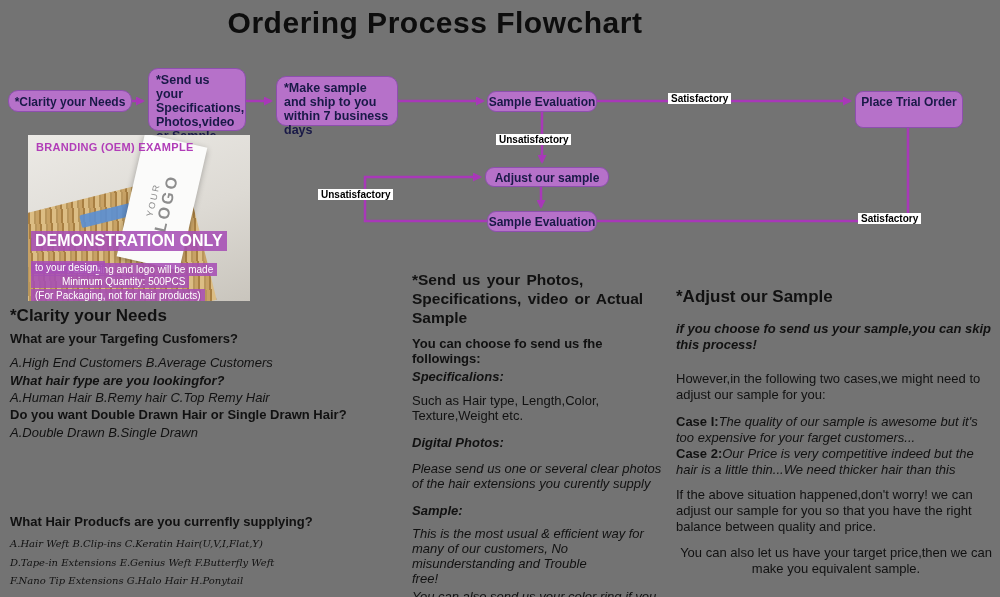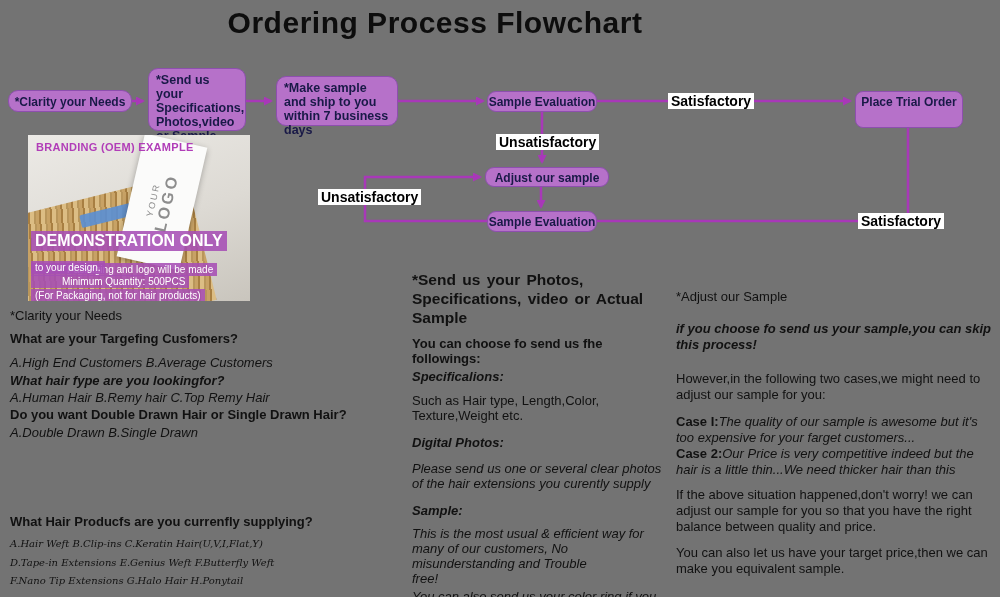--- a/index.html
+++ b/index.html
@@ -9,21 +9,21 @@
          font-size:30px;font-weight:bold;color:#0d0d0d;letter-spacing:.5px;}
   
   .node{position:absolute;z-index:2;background:#b671c9;border:1.5px solid #8d4fae;
         border-radius:10px;color:#191947;font-weight:bold;font-size:12px;
         box-sizing:border-box;}
   .node.center{text-align:center;}
   .node.small{line-height:19px;}
   .node.multi{padding:4px 7px;line-height:14px;font-size:12.5px;}
   svg.connectors{position:absolute;left:0;top:0;z-index:1;}
   .flabel{position:absolute;z-index:3;background:#fff;color:#000;font-weight:bold;
-          font-size:14px;padding:0 3px;white-space:nowrap;}
+          font-size:10px;padding:0 3px;white-space:nowrap;}
   
   .branding{position:absolute;left:28px;top:135px;width:222px;height:166px;z-index:2;
             background:linear-gradient(160deg,#eceae6 0%,#dddad4 55%,#c9c5bd 100%);
             overflow:hidden;}
   .hair{position:absolute;left:-34px;top:62px;width:210px;height:130px;
         transform:rotate(-14deg);
         background:repeating-linear-gradient(100deg,#c8a265 0 3px,#a87f42 3px 5px,#dcbd84 5px 9px,#b9965b 9px 11px);}
   .tape{position:absolute;left:52px;top:74px;width:52px;height:13px;background:#5a8fd4;
         transform:rotate(-14deg);border-radius:2px;opacity:.9;}
   .pkg{position:absolute;left:102px;top:4px;width:64px;height:126px;background:#fbfbfa;
@@ -33,21 +33,21 @@
   .pkg-your{font-size:9px;letter-spacing:2px;display:block;}
   .pkg-logo{font-size:16px;font-weight:bold;letter-spacing:3px;display:block;}
   .chip-header{position:absolute;left:8px;top:6px;color:#b13db8;font-weight:bold;
                font-size:11px;letter-spacing:.3px;}
   .chip{position:absolute;left:3px;background:rgba(166,79,181,.88);color:#fff;
         font-size:10px;padding:1px 4px;white-space:nowrap;}
   .chip.demo{font-weight:bold;font-size:16px;}
   
   .col{position:absolute;font-size:13px;line-height:16px;}
   .b{font-weight:bold;} .i{font-style:italic;}
-  .h15{font-size:13px;font-weight:normal;}
+  .h15{font-size:17px;font-weight:bold;}
   .script{font-family:"DejaVu Serif",serif;font-style:italic;font-size:10px;line-height:18.5px;}
   .pre{white-space:pre-line;}
   .mid-head{font-size:15.5px;font-weight:bold;line-height:19px;word-spacing:2px;}
 </style>
 </head>
 <body>
 
 <div id="page">
 
   <div class="title">Ordering Process Flowchart</div>
@@ -128,16 +128,16 @@
     <div class="i" style="margin-top:3px;">You can also send us your color ring if you have one.</div>
   </div>
 
   <div class="col" style="left:676px;top:289px;width:320px;">
     <div class="h15">*Adjust our Sample</div>
     <div class="b i" style="margin-top:16px;">if you choose fo send us your sample,you can skip this process!</div>
     <div style="margin-top:18px;">However,in the following two cases,we might need to adjust our sample for you:</div>
     <div style="margin-top:11px;"><span class="b">Case I:</span><span class="i">The quality of our sample is awesome but it's too expensive for your farget customers...</span></div>
     <div><span class="b">Case 2:</span><span class="i">Our Price is very competitive indeed but the hair is a little thin...We need thicker hair than this</span></div>
     <div style="margin-top:9px;">If the above situation happened,don't worry! we can adjust our sample for you so that you have the right balance between quality and price.</div>
-    <div style="margin-top:10px;">You can also let us have your target price,then we can make you equivalent sample.</div>
+    <div style="margin-top:10px;text-align:center;">You can also let us have your target price,then we can make you equivalent sample.</div>
   </div>
 
 </div>
 
 </body></html>

